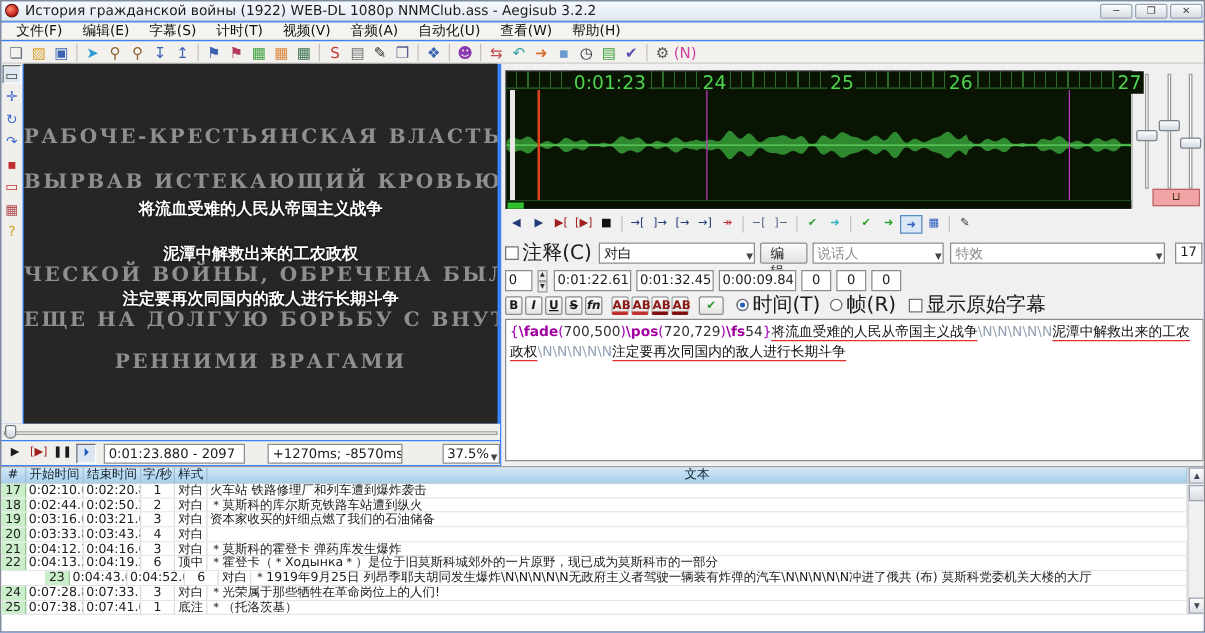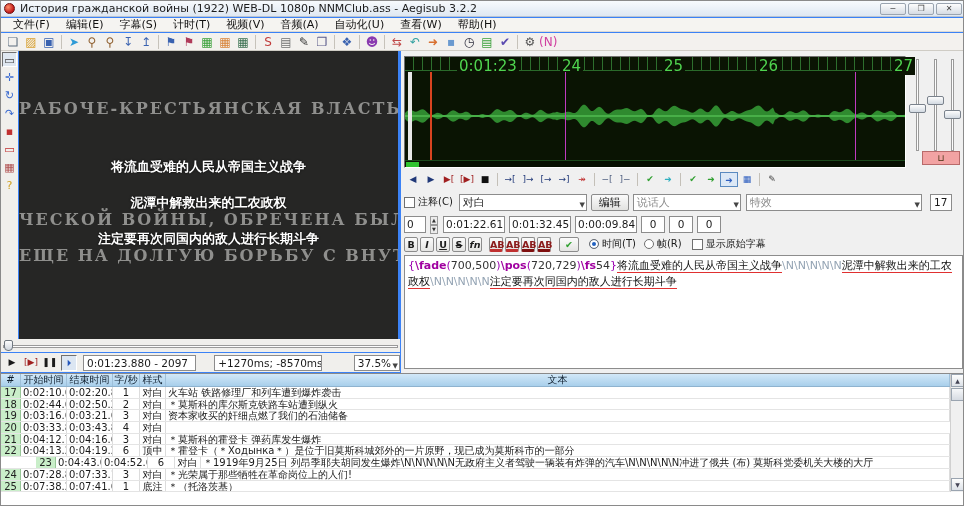--- a/index.html
+++ b/index.html
@@ -67,21 +67,21 @@
   #linkbtn{position:absolute;left:521px;top:100px;width:38px;height:14px;background:#f2a3a3;
     border:1px solid #b86a6a;text-align:center;font-size:9px;line-height:12px;color:#403010;}
   
   #audiotb{position:absolute;left:3px;top:120px;height:17px;display:flex;align-items:center;}
   .atbtn{min-width:18px;height:15px;text-align:center;font-size:9px;line-height:14px;white-space:nowrap;padding:0 1px;}
   .atbtn.sel{border:1px solid #5a8ac0;background:#dce8f6;}
   .atsep{width:1px;height:13px;background:#c4c0b8;margin:0 3px;}
   
   .editrow{position:absolute;left:3px;display:flex;align-items:center;height:18px;}
   .cb{width:11px;height:11px;background:#fff;border:1px solid #707070;margin-right:3px;}
-  .lbl{font-size:10px;white-space:nowrap;}
+  .lbl{font-size:16px;white-space:nowrap;}
   .combo{position:relative;background:#fff;border:1px solid #8c8c8c;height:17px;font-size:11px;
     line-height:15px;padding:0 12px 0 3px;white-space:nowrap;overflow:hidden;}
   .ph{color:#8a8a8a;}
   .pushbtn{height:17px;padding:0 7px;font-size:11px;line-height:15px;background:linear-gradient(#fbfbfb,#e2e2e0);
     border:1px solid #8c8c8c;border-radius:2px;margin:0 4px;}
   .numfield{height:17px;background:#fff;border:1px solid #8c8c8c;font-size:10.5px;line-height:15px;
     text-align:left;padding:0 2px;margin-right:4px;white-space:nowrap;}
   #spin{width:8px;height:17px;display:inline-flex;flex-direction:column;margin-right:5px;}
   #spin div{flex:1;font-size:5px;line-height:7px;text-align:center;border:1px solid #9a9a9a;background:#ececec;color:#333;}
   .fmtbtn{width:14px;height:15px;border:1px solid #8c8c8c;background:linear-gradient(#fbfbfb,#e4e4e2);
@@ -186,25 +186,27 @@
       <div class="vtool" style="color: rgb(58, 106, 208);">↻</div>
       <div class="vtool" style="color: rgb(58, 106, 208);">↷</div>
       <div class="vtool" style="color: rgb(192, 48, 48);">▪</div>
       <div class="vtool" style="color: rgb(192, 48, 48);">▭</div>
       <div class="vtool" style="color: rgb(176, 80, 80);">▦</div>
       <div class="vtool" style="color: rgb(208, 160, 32);">?</div>
     </div>
 
   <div id="video">
       <div class="ruline" style="top: 48px;">РАБОЧЕ-КРЕСТЬЯНСКАЯ ВЛАСТЬ,</div>
+      <div class="ruline" style="top: 84px;">ВЫРВАВ ИСТЕКАЮЩИЙ КРОВЬЮ</div>
       <div class="cnline" style="top: 107px;">将流血受难的人民从帝国主义战争</div>
       <div class="cnline" style="top: 143px;">泥潭中解救出来的工农政权</div>
       <div class="ruline" style="top: 159px;">ЧЕСКОЙ ВОЙНЫ, ОБРЕЧЕНА БЫЛА</div>
       <div class="cnline" style="top: 179px;">注定要再次同国内的敌人进行长期斗争</div>
       <div class="ruline" style="top: 195px;">ЕЩЕ НА ДОЛГУЮ БОРЬБУ С ВНУТ-</div>
+      <div class="ruline" style="top: 228px;">РЕННИМИ ВРАГАМИ</div>
     </div>
 
   <div id="seekrow">
     <div id="seektrack"></div>
     <div id="seekthumb"></div>
   </div>
 
   <div id="vctrl">
     <div class="sbtn">▶</div>
     <div class="sbtn" style="color:#a02020">[▶]</div>

